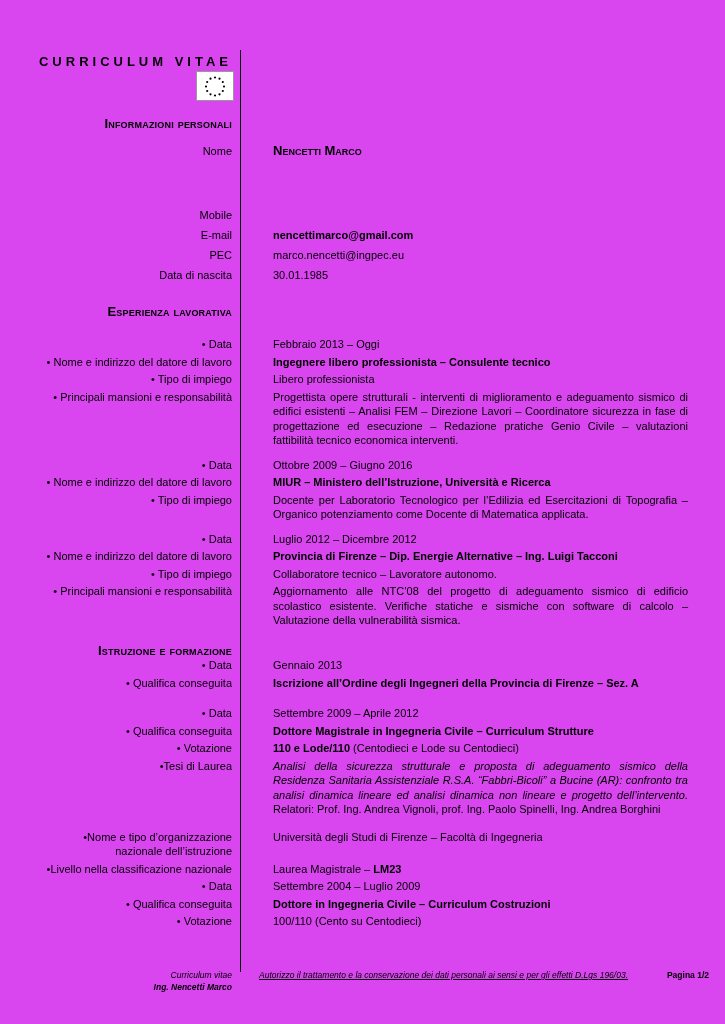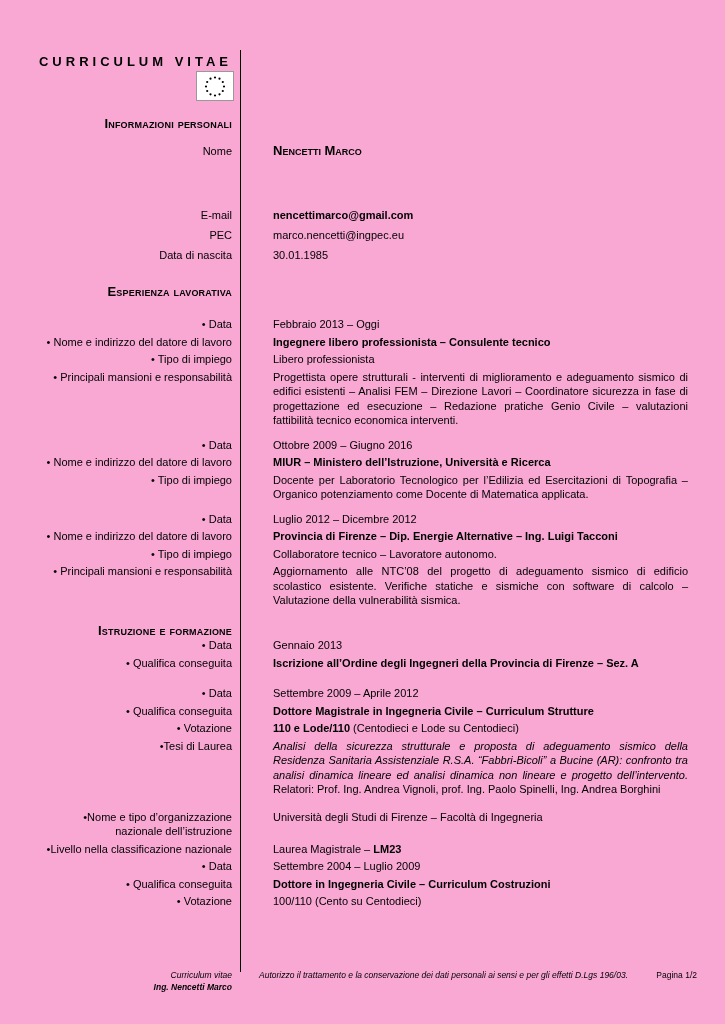--- a/index.html
+++ b/index.html
@@ -1,21 +1,21 @@
 <!DOCTYPE html>
 <html><head>
 <meta charset="utf-8">
 <style>
   html, body { margin: 0; padding: 0; background: #e8e8e8; }
   .page {
     position: relative;
     width: 725px;
     height: 1024px;
     margin: 0 auto;
-    background: #f9a8d4;
+    background: #d946ef;
     font-family: "Liberation Sans", sans-serif;
     font-size: 11px;
     color: #000;
     overflow: hidden;
   }
   .divider {
     position: absolute;
     left: 240px;
     top: 50px;
     width: 1px;
@@ -81,25 +81,27 @@
     text-align: right;
     padding-right: 8px;
     font-style: italic;
   }
   .f-left .line2 { font-weight: bold; }
   .f-center {
     flex: 1;
     box-sizing: border-box;
     padding-left: 19px;
     font-style: italic;
+    text-decoration: underline;
   }
   .f-right {
     box-sizing: border-box;
-    padding-right: 28px;
+    padding-right: 16px;
     white-space: nowrap;
+    font-weight: bold;
   }
 </style>
 </head>
 <body>
 
 <div class="page">
   <div class="divider"></div>
 
   <div class="content">
 
@@ -138,20 +140,24 @@
       <div class="val"></div>
     </div>
 
     <div class="row">
       <div class="lbl">Nome</div>
       <div class="val name-val">Nencetti Marco</div>
     </div>
 
     <div style="margin-top:50px;">
       <div class="row contact-row">
+        <div class="lbl">Mobile</div>
+        <div class="val"></div>
+      </div>
+      <div class="row contact-row">
         <div class="lbl">E-mail</div>
         <div class="val b">nencettimarco@gmail.com</div>
       </div>
       <div class="row contact-row">
         <div class="lbl">PEC</div>
         <div class="val">marco.nencetti@ingpec.eu</div>
       </div>
       <div class="row contact-row">
         <div class="lbl">Data di nascita</div>
         <div class="val">30.01.1985</div>

